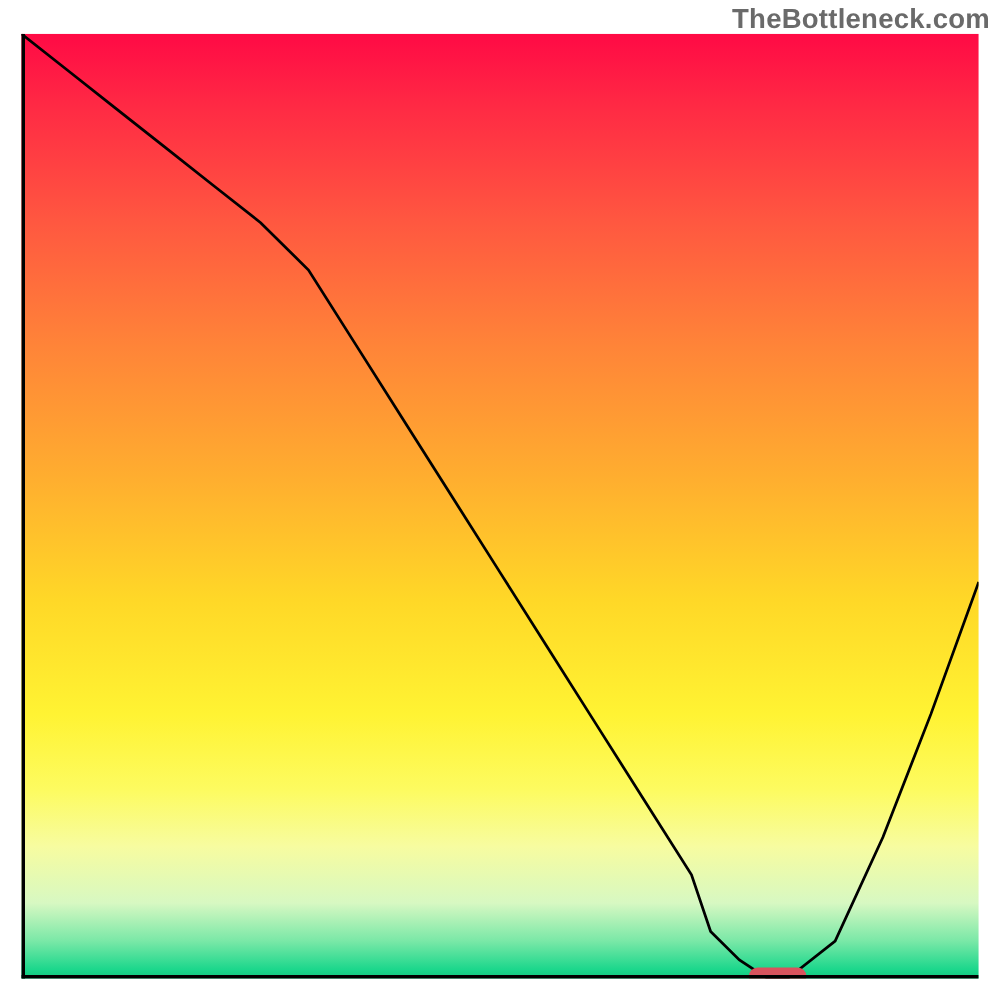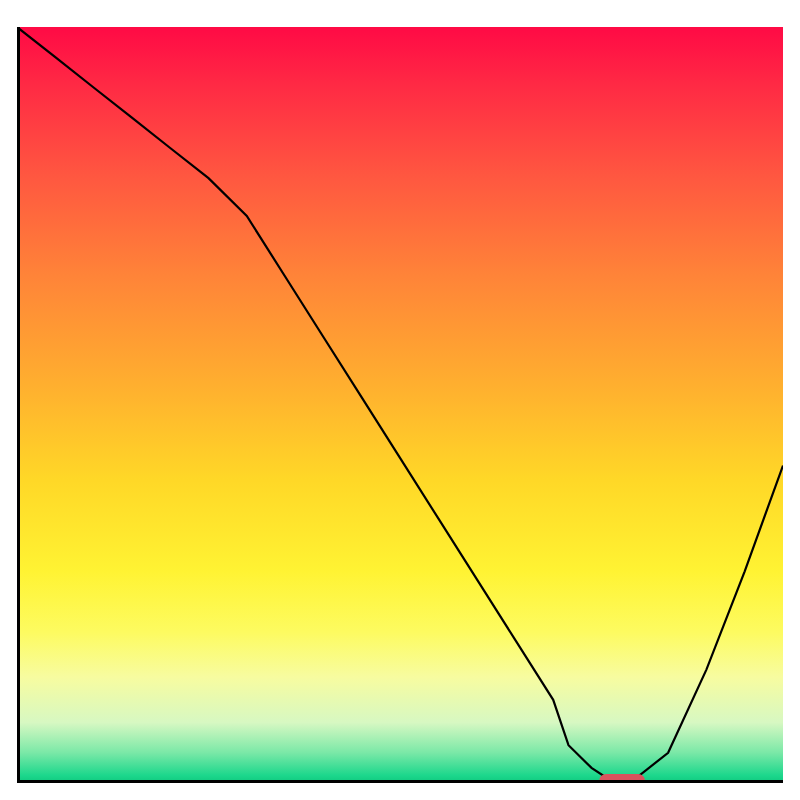--- a/index.html
+++ b/index.html
@@ -78,20 +78,21 @@
   .marker-pill {
     fill: #d9535d;
     stroke: none;
   }
 </style>
 </head>
 <body>
 
 <div class="chart-wrap">
 
+  <div class="watermark">TheBottleneck.com</div>
 
   <div class="plot-area">
     <div class="gradient-bg"></div>
 
     <svg class="overlay" viewBox="0 0 766 756" preserveAspectRatio="none">
 
       <path id="curve-path" class="curve-line" d="M0.0 0.0 L38.3 30.2 L76.6 60.5 L114.9 90.7 L153.2 121.0 L191.5 151.2 L229.8 189.0 L268.1 249.5 L306.4 310.0 L344.7 370.4 L383.0 430.9 L421.3 491.4 L459.6 551.9 L497.9 612.4 L536.2 672.8 L551.5 718.2 L574.5 740.9 L597.5 756.0 L612.8 756.0 L651.1 725.8 L689.4 642.6 L727.7 544.3 L766.0 438.5"></path>
 
       <rect id="marker-pill" class="marker-pill" rx="7" ry="7" x="582.1" y="747.0" width="46" height="14"></rect>
 

